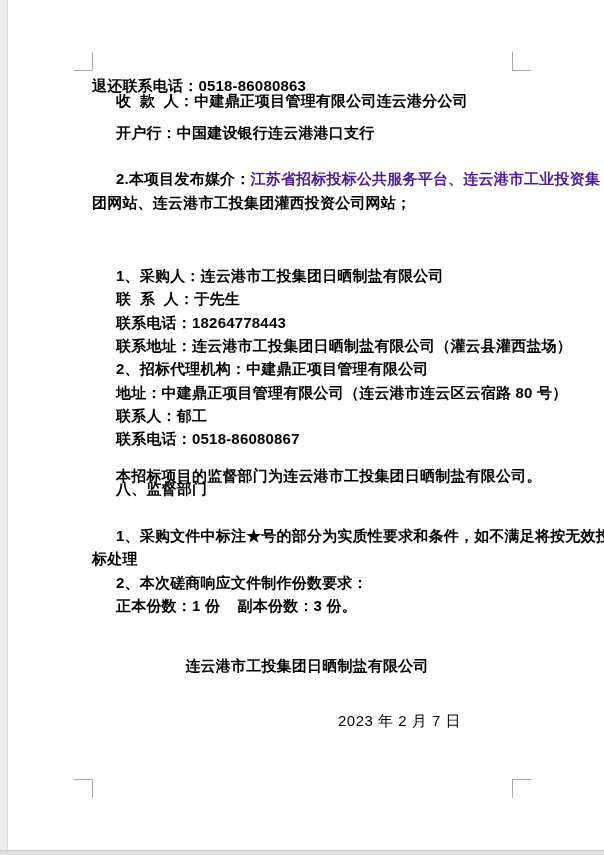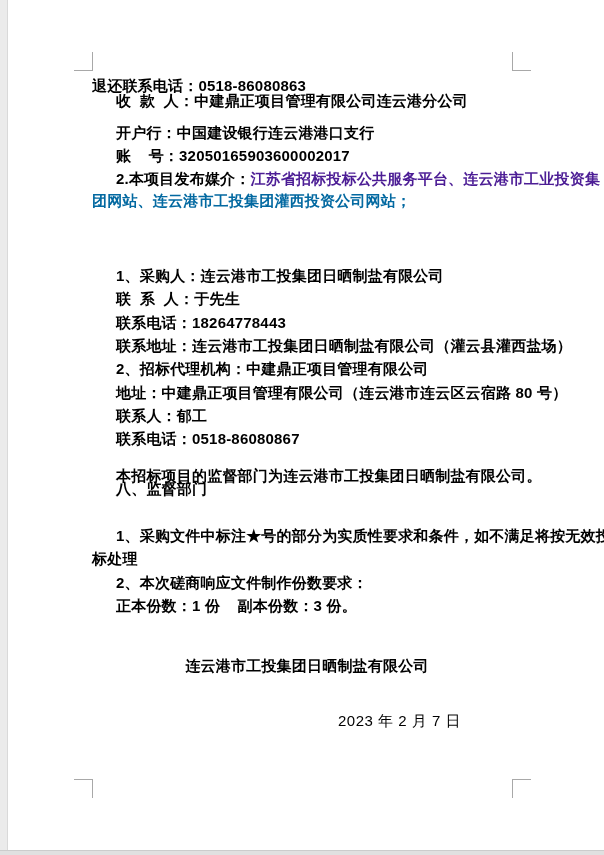--- a/index.html
+++ b/index.html
@@ -46,21 +46,21 @@
     left: 92px;
     width: 430px;
     font-size: 15px;
     line-height: 15px;
     font-weight: bold;
     color: #000000;
     white-space: pre;
     letter-spacing: 0.2px;
   }
   .line.ind { padding-left: 24px; }
-  .line.red { color: #0369a1; font-family: Liberation Mono, monospace; }
+  .line.red { color: #000000; }
   .red-run { color: #4c1d95; }
   .line.signature { text-align: center; padding-right: 6px; }
   .line.dateline { left: 338px; width: auto; font-weight: normal; letter-spacing: 0.5px; }
 
   .t78  { top: 78px; }  .t101 { top: 93px; } .t125 { top: 125px; } .t148 { top: 148px; }
   .t171 { top: 171px; } .t195 { top: 195px; } .t243 { top: 243px; } .t268 { top: 268px; }
   .t291 { top: 291px; } .t315 { top: 315px; } .t338 { top: 338px; } .t361 { top: 361px; }
   .t385 { top: 385px; } .t408 { top: 408px; } .t431 { top: 431px; } .t455 { top: 481px; }
   .t478 { top: 468px; } .t501 { top: 501px; } .t528 { top: 528px; } .t551 { top: 551px; }
   .t575 { top: 575px; } .t598 { top: 598px; } .t658 { top: 658px; } .t713 { top: 713px; }
@@ -74,21 +74,20 @@
   <div class="gutter-bottom"></div>
 
   <div class="crop tl"></div>
   <div class="crop tr"></div>
   <div class="crop bl"></div>
   <div class="crop br"></div>
 
   <div class="line t78">退还联系电话：0518-86080863</div>
   <div class="line ind t101">收  款  人：中建鼎正项目管理有限公司连云港分公司</div>
   <div class="line ind t125">开户行：中国建设银行连云港港口支行</div>
-  <div class="line ind t148">账    号：32050165903600002017</div>
   <div class="line ind t171"><span>2.本项目发布媒介：</span><span class="red-run">江苏省招标投标公共服务平台、连云港市工业投资集</span></div>
   <div class="line red t195">团网站、连云港市工投集团灌西投资公司网站；</div>
   <div class="line ind t268">1、采购人：连云港市工投集团日晒制盐有限公司</div>
   <div class="line ind t291">联  系  人：于先生</div>
   <div class="line ind t315">联系电话：18264778443</div>
   <div class="line ind t338">联系地址：连云港市工投集团日晒制盐有限公司（灌云县灌西盐场）</div>
   <div class="line ind t361">2、招标代理机构：中建鼎正项目管理有限公司</div>
   <div class="line ind t385">地址：中建鼎正项目管理有限公司（连云港市连云区云宿路 80 号）</div>
   <div class="line ind t408">联系人：郁工</div>
   <div class="line ind t431">联系电话：0518-86080867</div>

